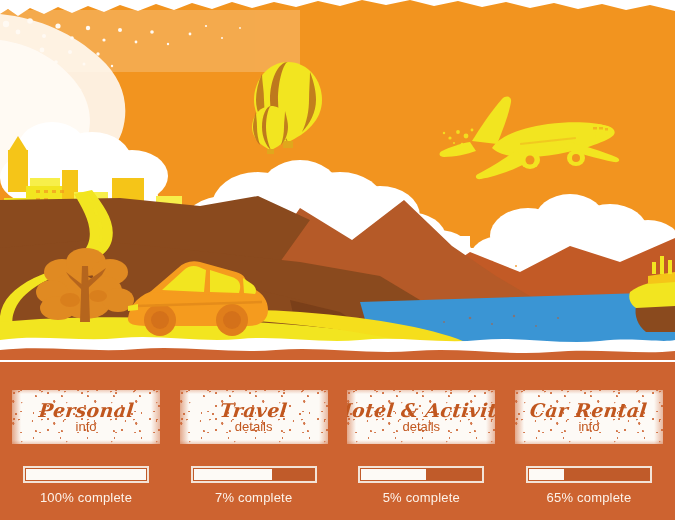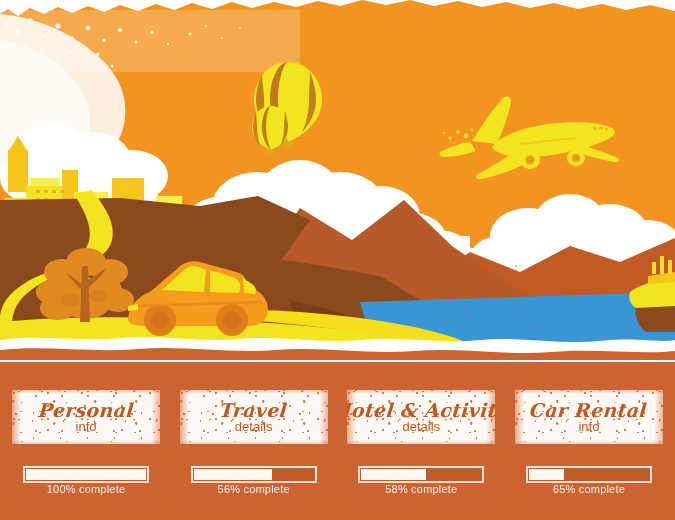--- a/index.html
+++ b/index.html
@@ -139,23 +139,23 @@
     box-sizing: border-box;
     padding: 1px;
     cursor: pointer;
   }
   .progress-fill {
     height: 100%;
     background: #fdfaf6;
   }
 
   .progress-label {
-    margin-top: 0;
+    margin-top: 7px;
     font-family: "Liberation Sans", sans-serif;
-    font-size: 11px;
+    font-size: 13px;
     color: #fdf3ea;
     letter-spacing: .2px;
     white-space: nowrap;
   }
 </style>
 </head>
 <body>
 
 <div id="app">
 
@@ -523,32 +523,32 @@
       </div>
 
       <div class="card-col">
         <div class="plate">
           <span class="plate-title">Travel</span>
           <span class="plate-sub">details</span>
         </div>
         <div class="progress-wrap">
           <div class="progress-fill" style="width:65%"></div>
         </div>
-        <div class="progress-label">56% complete</div>
+        <div class="progress-label">7% complete</div>
       </div>
 
       <div class="card-col">
         <div class="plate">
           <span class="plate-title">Hotel &amp; Activity</span>
           <span class="plate-sub">details</span>
         </div>
         <div class="progress-wrap">
           <div class="progress-fill" style="width:54%"></div>
         </div>
-        <div class="progress-label">58% complete</div>
+        <div class="progress-label">5% complete</div>
       </div>
 
       <div class="card-col">
         <div class="plate">
           <span class="plate-title">Car Rental</span>
           <span class="plate-sub">info</span>
         </div>
         <div class="progress-wrap">
           <div class="progress-fill" style="width:29%"></div>
         </div>

